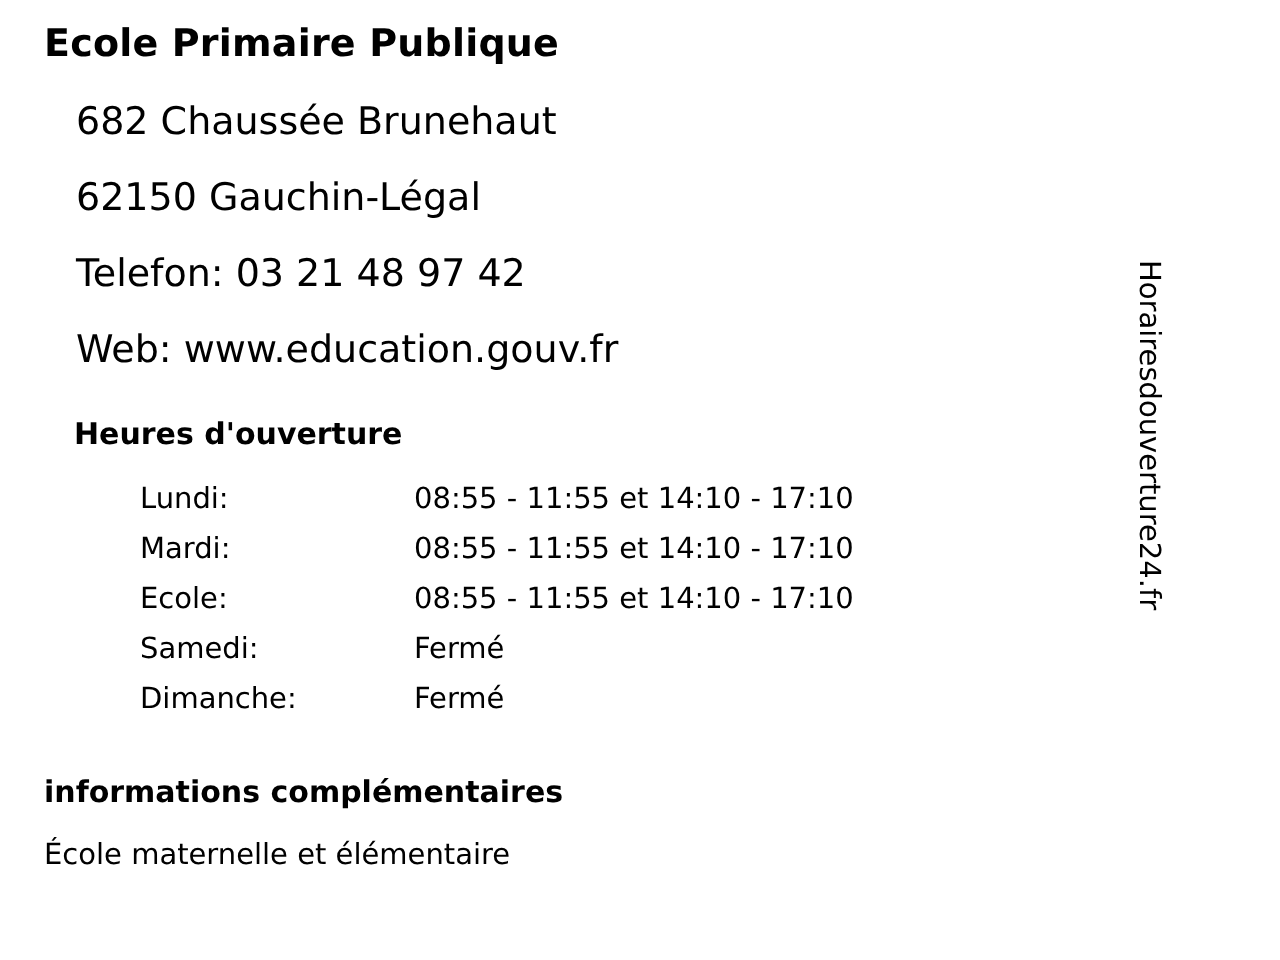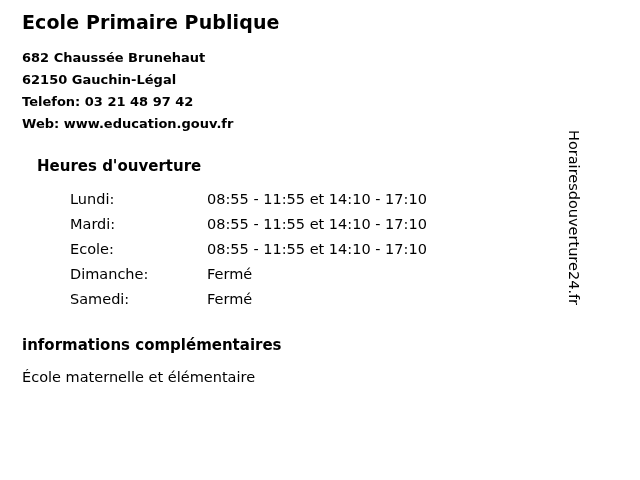--- a/index.html
+++ b/index.html
@@ -29,24 +29,23 @@
     width: 560px;
   }
   .title {
     font-size: 19px;
     font-weight: bold;
     letter-spacing: 0.1px;
     margin: 0 0 13px 0;
     line-height: 24px;
   }
   .addr-line {
-    font-size: 13px;
+    font-size: 19px;
     line-height: 22px;
-    margin: 0;
-    font-weight: bold;
+    margin: 16px;
   }
   .section-heading {
     font-size: 15px;
     font-weight: bold;
     margin: 21px 0 13px 15px;
     line-height: 20px;
   }
   table.hours {
     border-collapse: collapse;
     font-size: 14.5px;
@@ -111,25 +110,25 @@
         </tr>
         <tr>
           <td class="day">Mardi:</td>
           <td class="val">08:55 - 11:55 et 14:10 - 17:10</td>
         </tr>
         <tr>
           <td class="day">Ecole:</td>
           <td class="val">08:55 - 11:55 et 14:10 - 17:10</td>
         </tr>
         <tr>
-          <td class="day">Dimanche:</td>
+          <td class="day">Samedi:</td>
           <td class="val">Fermé</td>
         </tr>
         <tr>
-          <td class="day">Samedi:</td>
+          <td class="day">Dimanche:</td>
           <td class="val">Fermé</td>
         </tr>
       </tbody>
     </table>
 
     <h2 class="extra-heading">informations complémentaires</h2>
     <p class="extra-text">École maternelle et élémentaire</p>
 
   </div>
 

